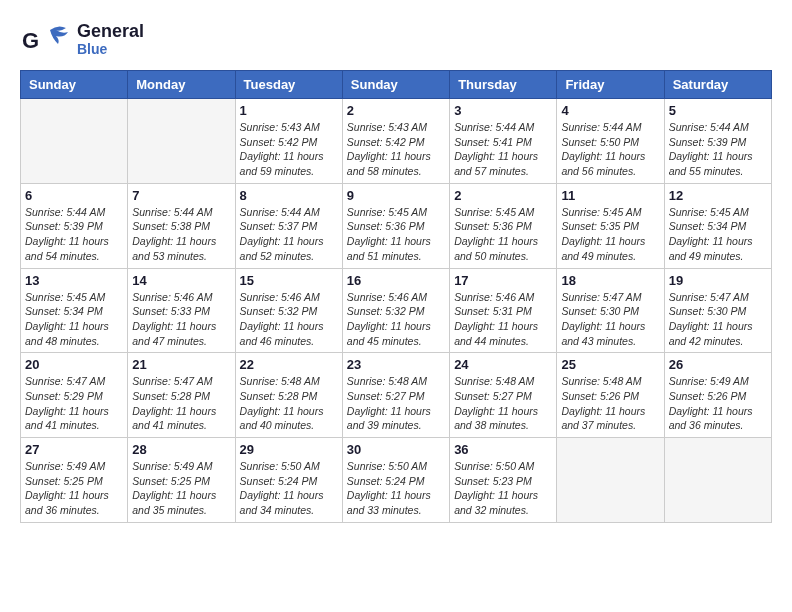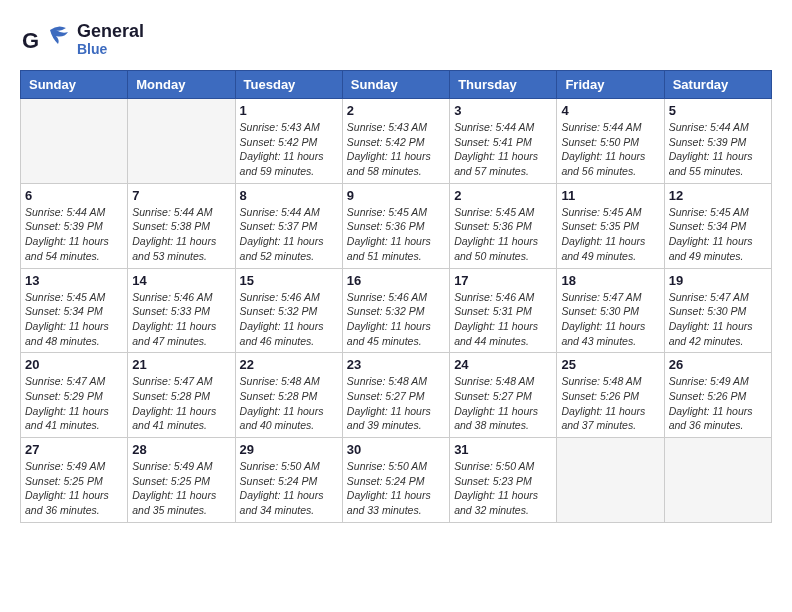--- a/index.html
+++ b/index.html
@@ -359,21 +359,21 @@
       </td>
         <td>
         <span class="day-number">30</span>
         <div class="day-info">
           <span>Sunrise: 5:50 AM</span><br>
           <span>Sunset: 5:24 PM</span><br>
           <span>Daylight: 11 hours and 33 minutes.</span>
         </div>
       </td>
         <td>
-        <span class="day-number">31</span>
+        <span class="day-number">36</span>
         <div class="day-info">
           <span>Sunrise: 5:50 AM</span><br>
           <span>Sunset: 5:23 PM</span><br>
           <span>Daylight: 11 hours and 32 minutes.</span>
         </div>
       </td>
         <td class="empty"></td>
         <td class="empty"></td>
       </tr>
     </tbody>

